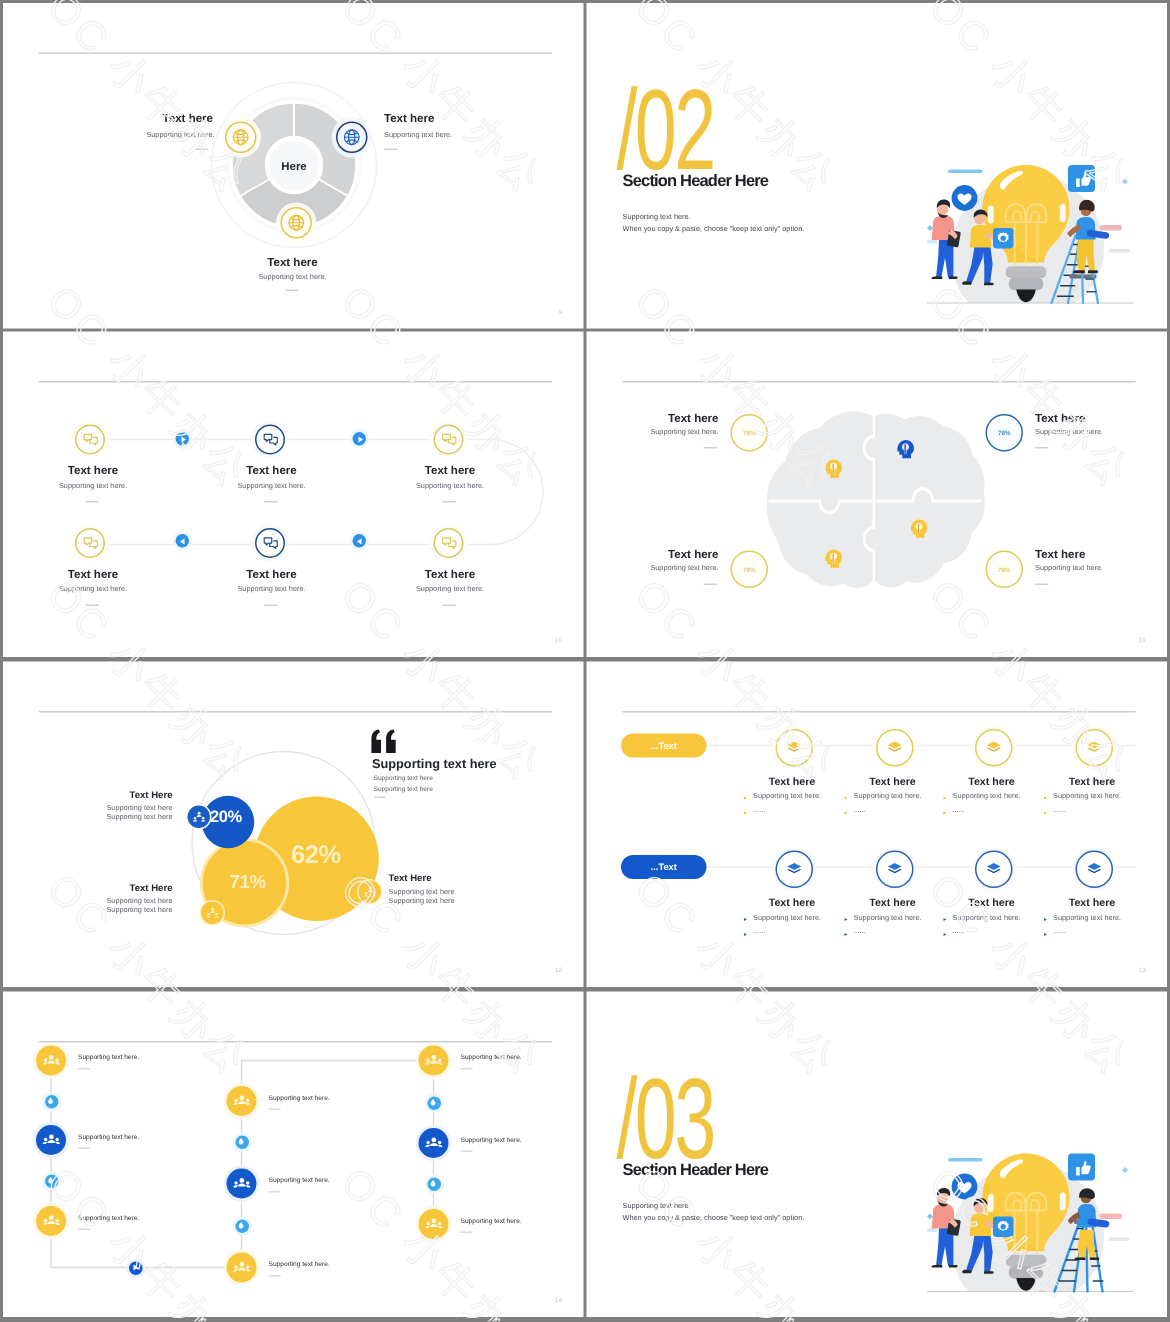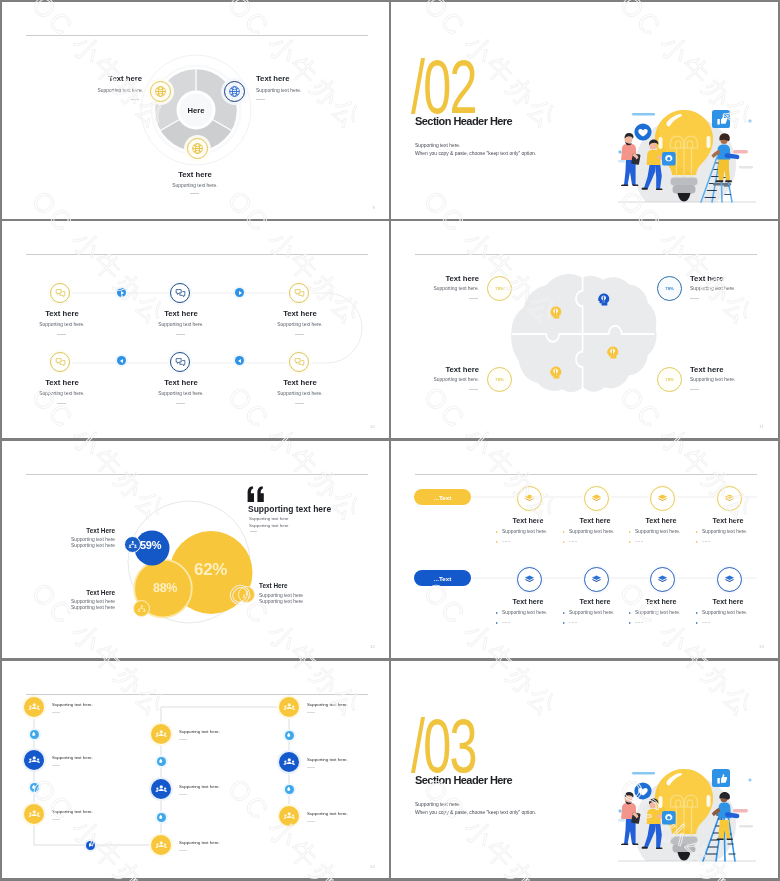--- a/index.html
+++ b/index.html
@@ -481,22 +481,22 @@
   <div class="topline"></div>
   <div class="pnum">12</div>
   <svg width="387" height="217" viewBox="0 0 387 217" style="position:absolute;left:0;top:0">
     <circle cx="187" cy="121" r="61" fill="none" stroke="#e2e4e6" stroke-width=".9"></circle>
     <circle cx="209" cy="131.5" r="41.5" fill="#F8C63A"></circle>
     <circle cx="161" cy="147.5" r="28.8" fill="#F8C63A"></circle>
     <circle cx="161" cy="147.5" r="28.8" fill="none" stroke="#FCE8A7" stroke-width="1.8"></circle>
     <circle cx="150" cy="107" r="17.5" fill="#1457C6"></circle>
   </svg>
   <div class="bub-val" style="left:192px;top:119px;font-size:17px;color:#FDEFC0">62%</div>
-  <div class="bub-val" style="left:151px;top:140px;font-size:12.5px;color:#FDEFC0">88%</div>
-  <div class="bub-val" style="left:138px;top:98px;font-size:11px">59%</div>
+  <div class="bub-val" style="left:151px;top:140px;font-size:12.5px;color:#FDEFC0">71%</div>
+  <div class="bub-val" style="left:138px;top:98px;font-size:11px">20%</div>
 
   <div class="bub-ic blu" style="left:122px;top:95px">
         <svg viewBox="0 0 24 24" width="9.5" height="9.5">
           <g fill="#ffffff">
             <circle cx="12" cy="5.3" r="2.5"></circle>
             <path d="M12 8.6 c-2.4 0-4.1 1.4-4.1 3.2 h8.2 c0-1.8-1.7-3.2-4.1-3.2z"></path>
             <circle cx="5.2" cy="13.8" r="2.2"></circle>
             <path d="M5.2 16.7 c-2.1 0-3.6 1.2-3.6 2.8 h7.2 c0-1.6-1.5-2.8-3.6-2.8z"></path>
             <circle cx="18.8" cy="13.8" r="2.2"></circle>
             <path d="M18.8 16.7 c-2.1 0-3.6 1.2-3.6 2.8 h7.2 c0-1.6-1.5-2.8-3.6-2.8z"></path>

